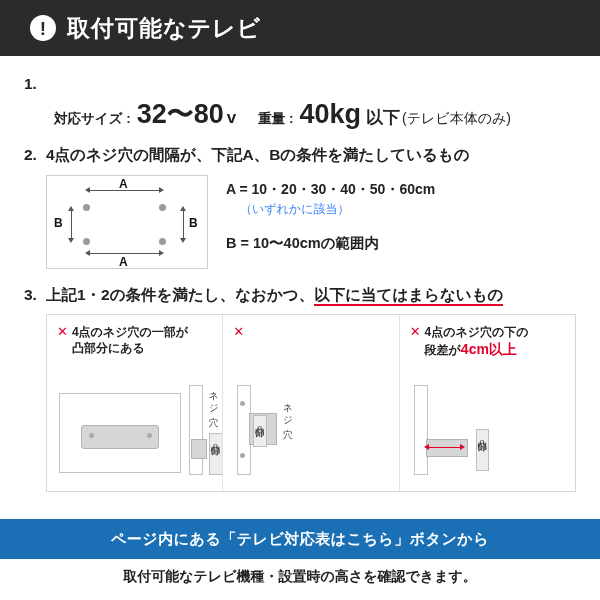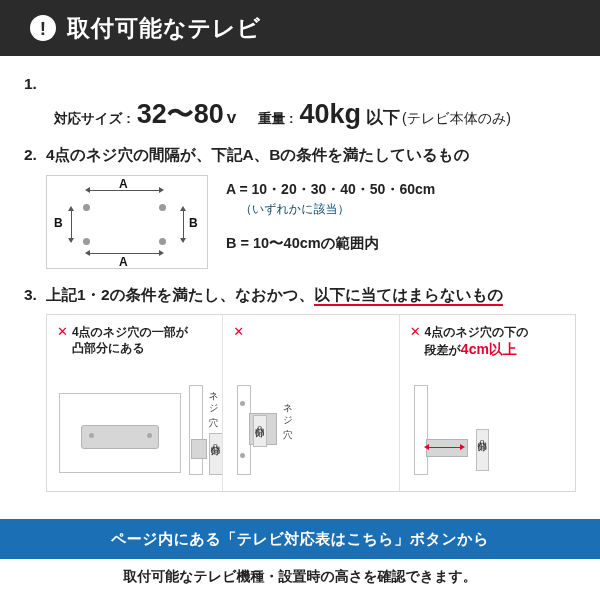--- a/index.html
+++ b/index.html
@@ -56,21 +56,21 @@
   .arrow-h{position:absolute;height:1px;background:#555;}
   .arrow-v{position:absolute;width:1px;background:#555;}
   .ah-l,.ah-r,.av-t,.av-b{position:absolute;width:0;height:0;}
   .ah-l{border-top:3px solid transparent;border-bottom:3px solid transparent;border-right:5px solid #555;}
   .ah-r{border-top:3px solid transparent;border-bottom:3px solid transparent;border-left:5px solid #555;}
   .av-t{border-left:3px solid transparent;border-right:3px solid transparent;border-bottom:5px solid #555;}
   .av-b{border-left:3px solid transparent;border-right:3px solid transparent;border-top:5px solid #555;}
 
   .sec2-text{margin-left:18px;padding-top:4px;}
   .sec2-text .l1{font-size:14px;font-weight:bold;line-height:1.45;}
-  .sec2-text .l2{font-size:12px;margin:2px 0 0 14px;color:#0c4a6e;}
+  .sec2-text .l2{font-size:12px;margin:2px 0 0 14px;color:#3b82f6;}
   .sec2-text .l3{font-size:14.5px;font-weight:bold;margin-top:16px;}
 
   
   .sec3{margin-top:14px;}
   .underline-red{
     border-bottom:2px solid #e4002b;padding-bottom:1px;
   }
   .panels{
     margin:8px 0 0 22px;border:1px solid #d8d8d8;background:#fff;
     display:flex;height:178px;box-sizing:border-box;

